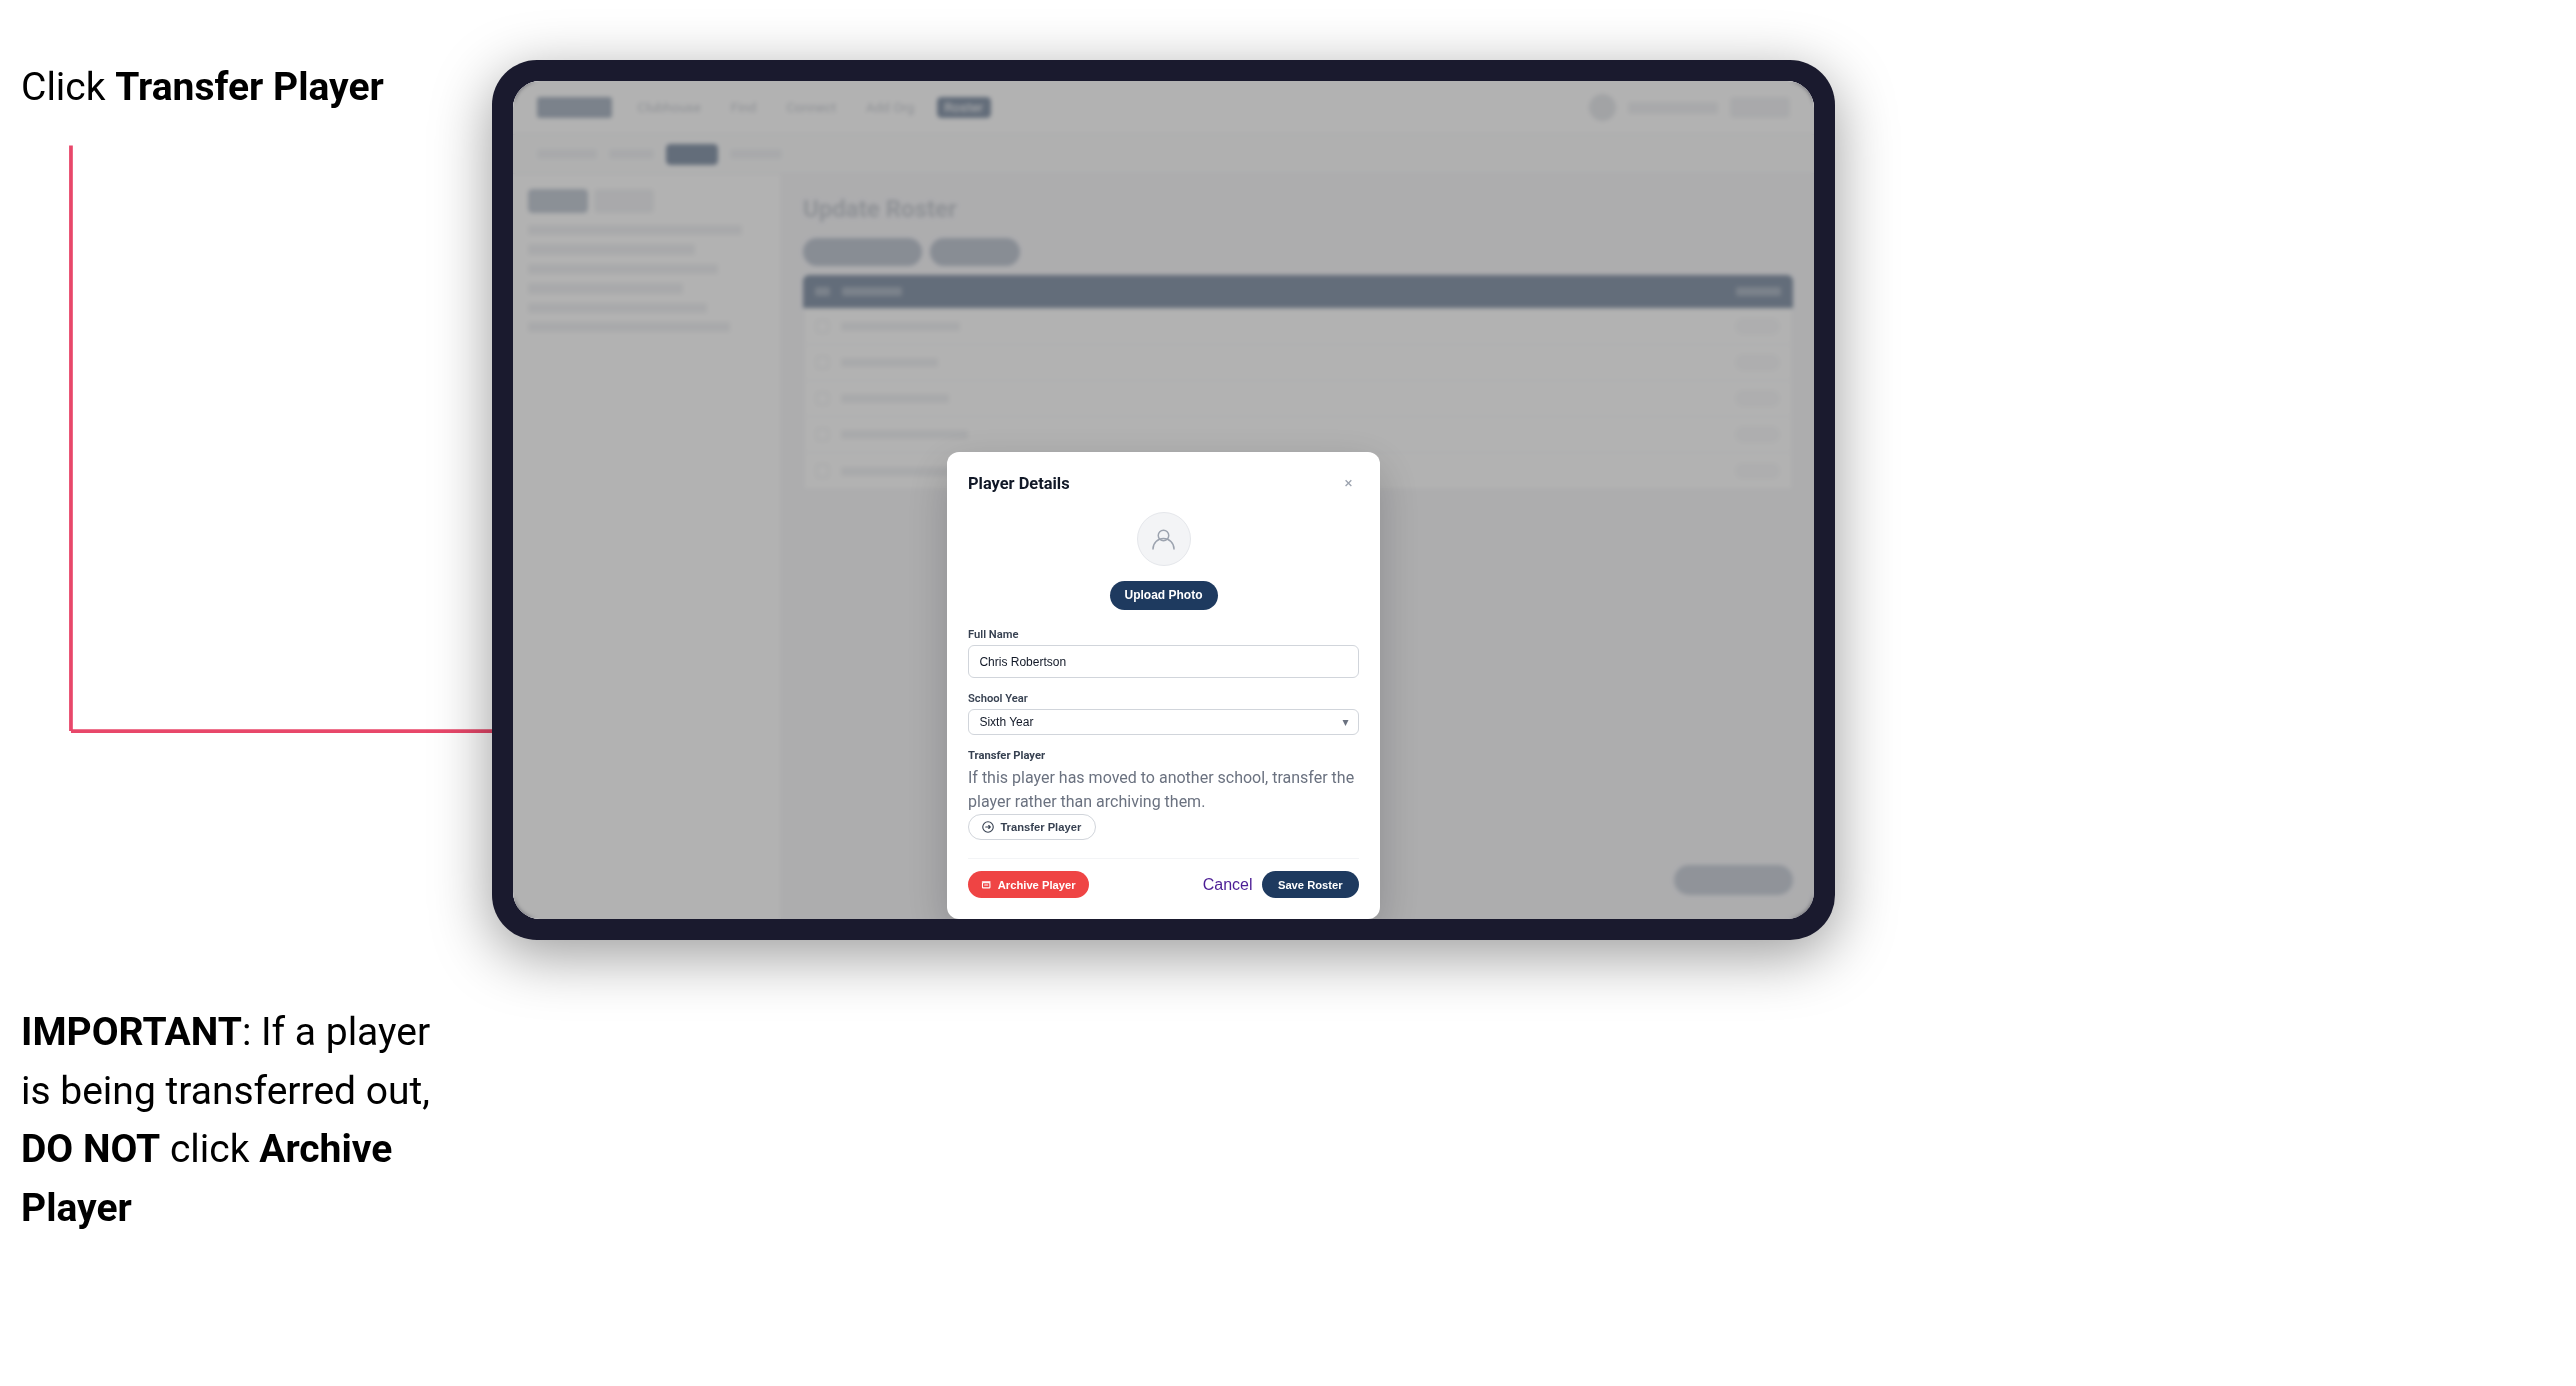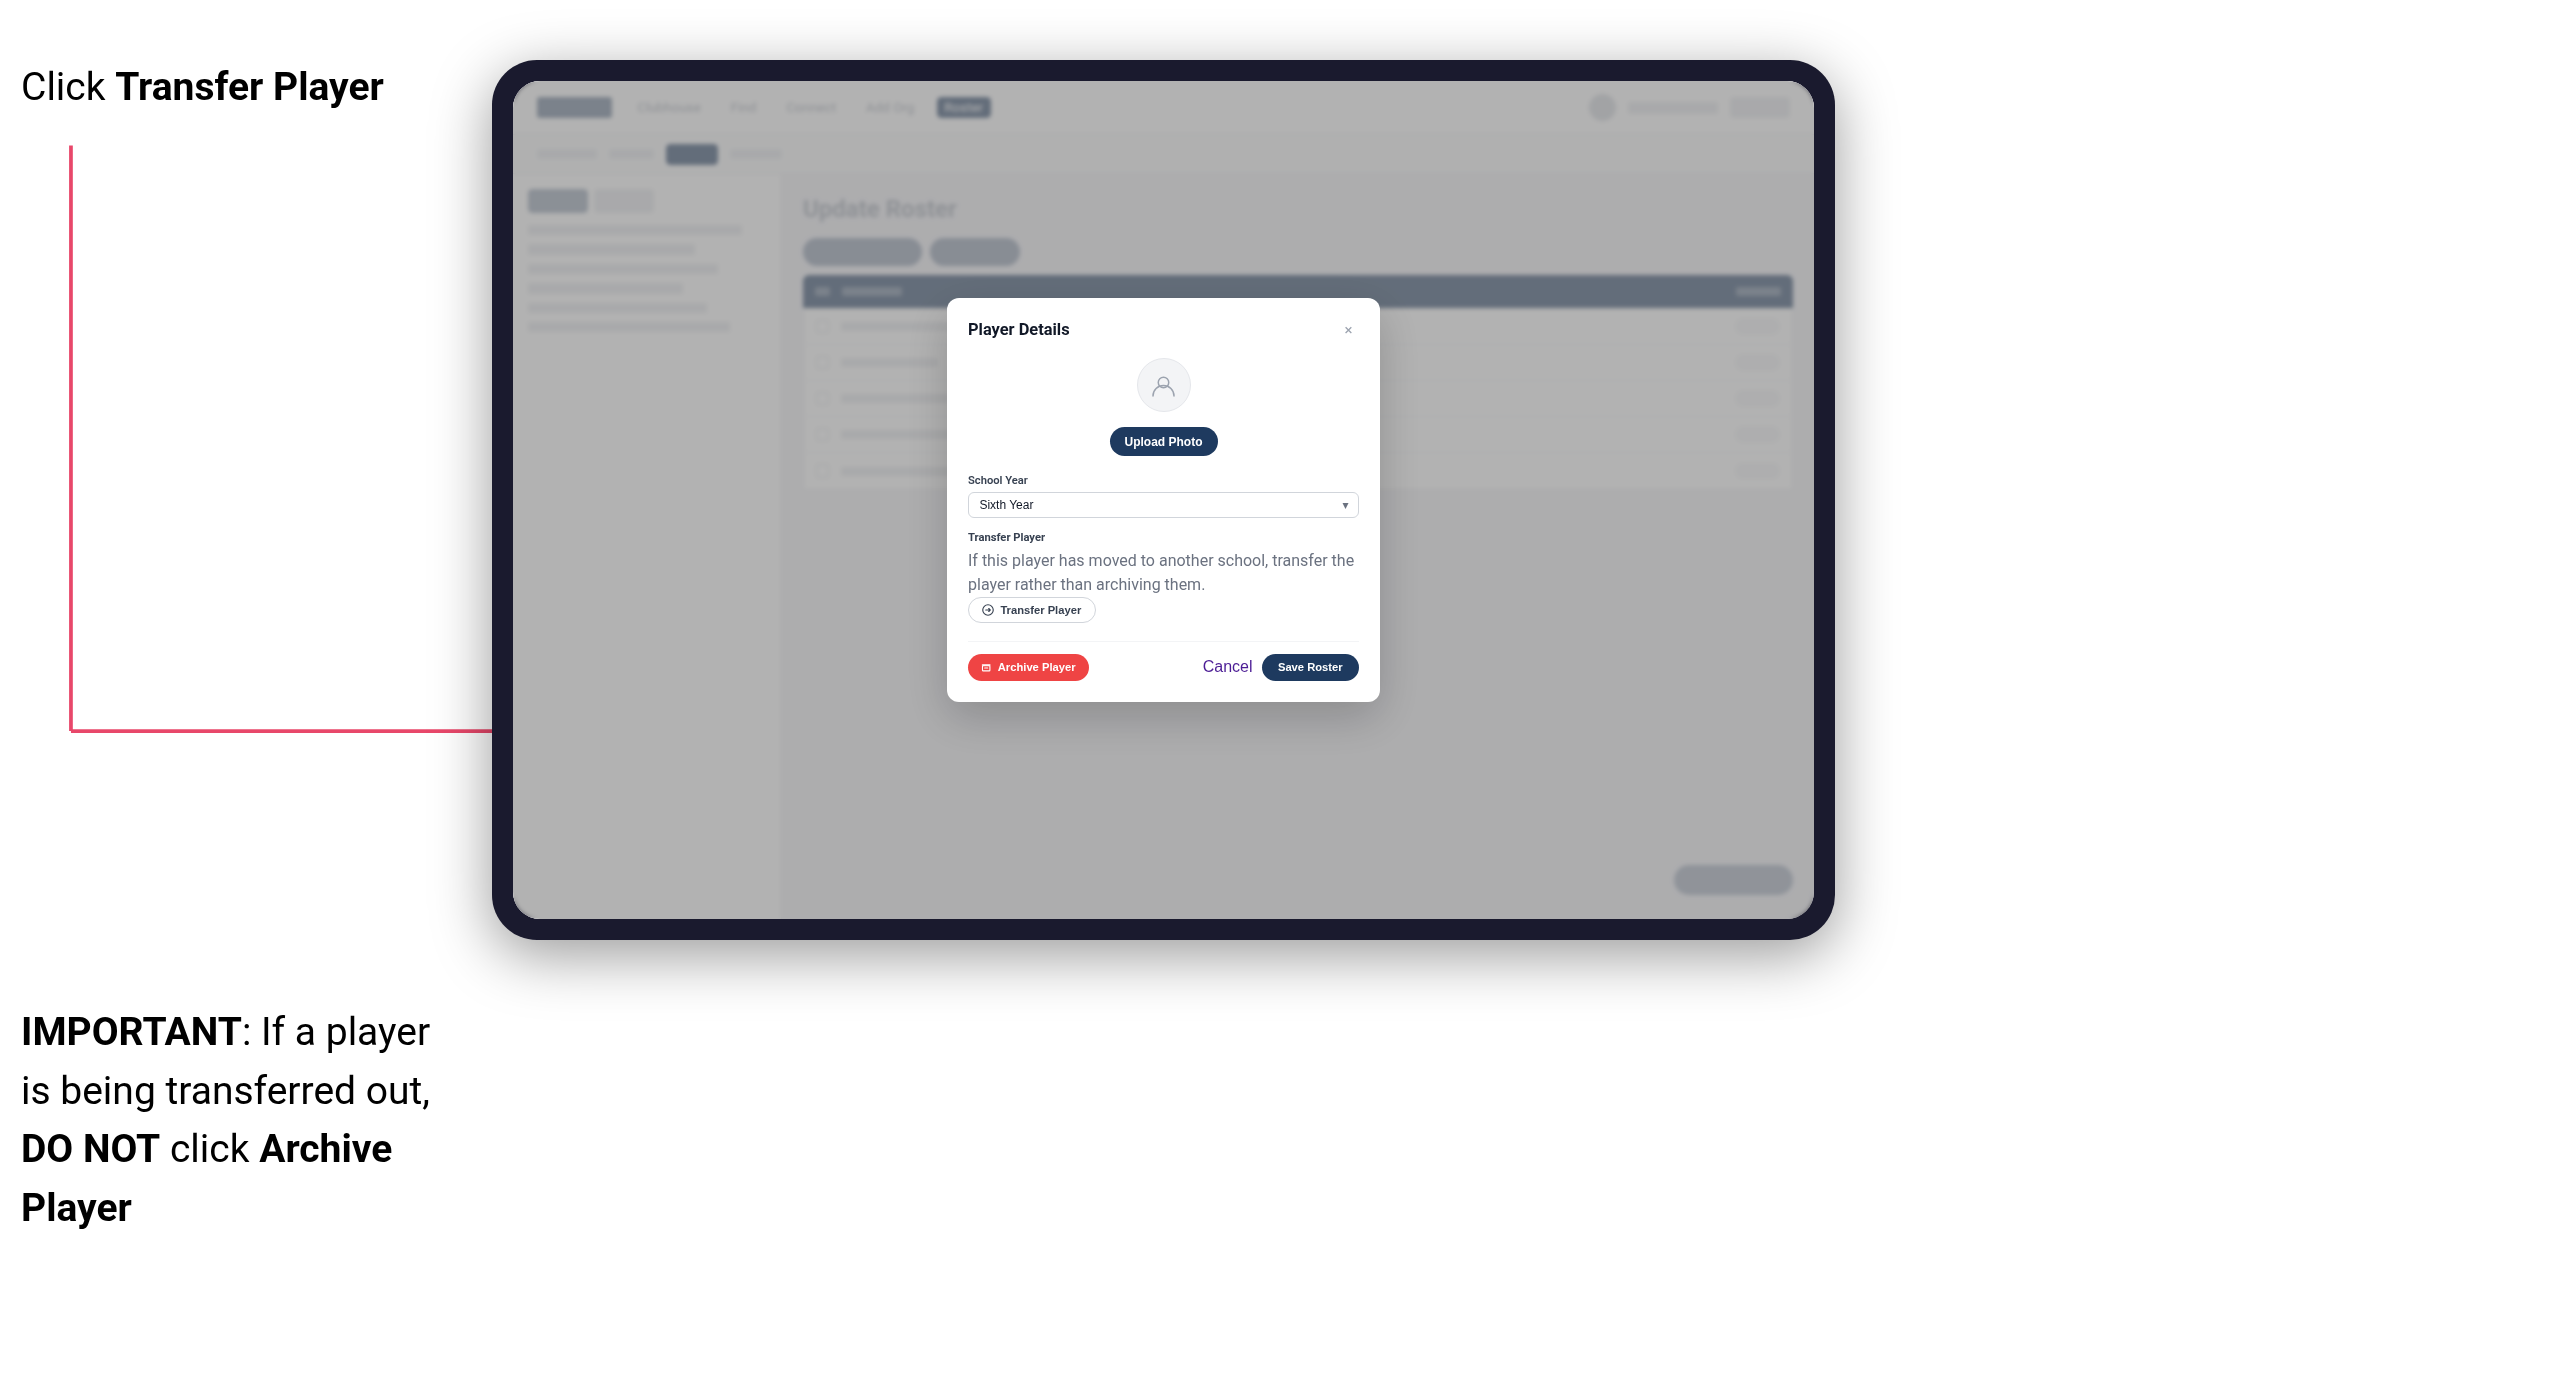--- a/index.html
+++ b/index.html
@@ -223,21 +223,21 @@
       z-index: 5;
     }
 
     
     .modal-backdrop {
       position: absolute;
       top: 0; left: 0; right: 0; bottom: 0;
       background: rgba(0,0,0,0.3);
       z-index: 10;
       display: flex;
-      align-items: center;
+      align-items: flex-end;
       justify-content: center;
     }
 
     .modal {
       background: #fff;
       border-radius: 12px;
       width: 433px;
       padding: 21px;
       box-shadow: 0 15px 45px rgba(0,0,0,0.2);
       position: relative;
@@ -582,20 +582,24 @@
         <div class="photo-section">
           <div class="avatar-circle">
             <svg width="27" height="27" viewBox="0 0 36 36" fill="none" xmlns="http://www.w3.org/2000/svg">
               <circle cx="18" cy="14" r="7" stroke="#9ca3af" stroke-width="2" fill="none"></circle>
               <path d="M4 32c0-7.732 6.268-14 14-14s14 6.268 14 14" stroke="#9ca3af" stroke-width="2" fill="none" stroke-linecap="round"></path>
             </svg>
           </div>
           <button class="upload-photo-btn">Upload Photo</button>
         </div>
 
+        <div class="form-group">
+          <label class="form-label">Full Name</label>
+          <input class="form-input" type="text" value="Chris Robertson" style="">
+        </div>
 
 
 
         <div class="form-group">
           <label class="form-label">School Year</label>
           <div class="select-wrapper">
             <select class="form-select">
               <option>First Year</option>
               <option>Second Year</option>
               <option>Third Year</option>

